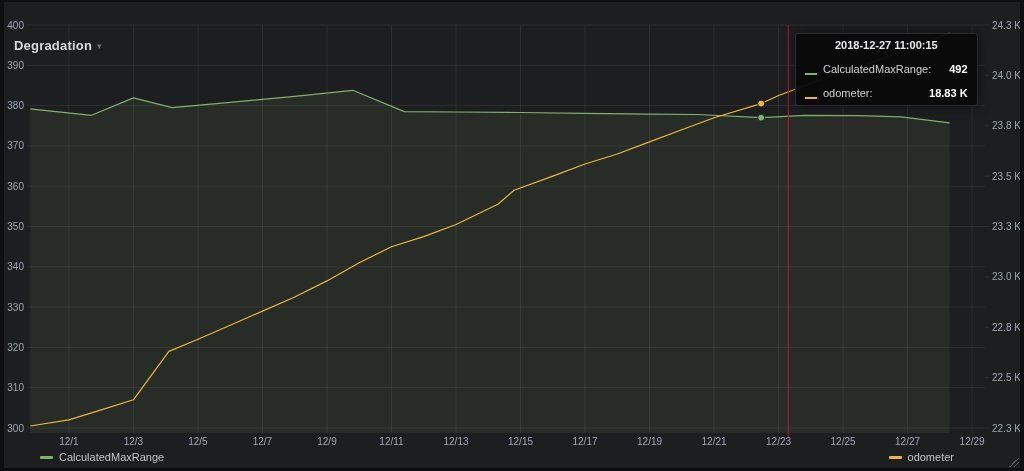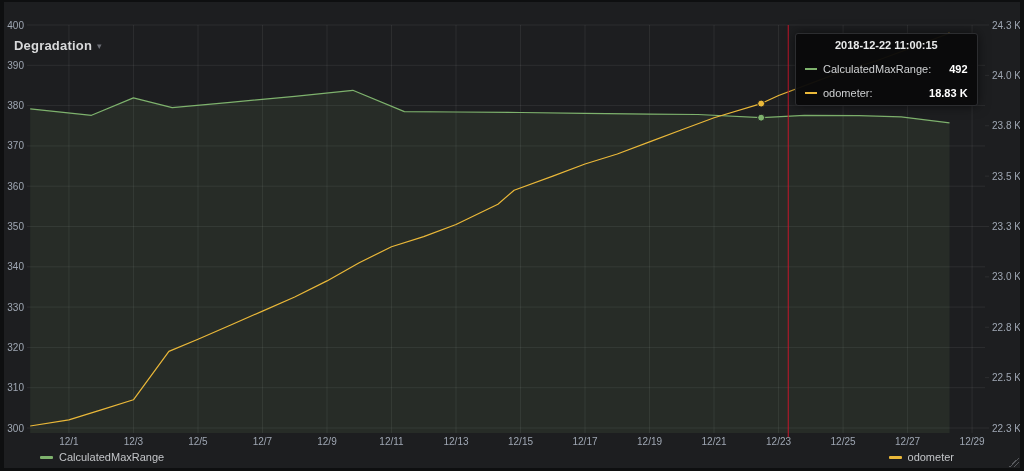--- a/index.html
+++ b/index.html
@@ -29,21 +29,21 @@
 
   .tooltip {
     position:absolute; left:791px; top:31px; min-width:182px;
     background:rgba(9,9,10,.96);
     border:1px solid #2c2d30; border-radius:3px;
     padding:5px 9px 6px 9px;
     box-shadow:0 0 12px rgba(0,0,0,.55);
     font-size:11px; color:#d8d9da; z-index:5;
   }
   .tooltip-time { text-align:center; font-weight:bold; color:#e9eaeb; margin-bottom:5px; font-size:11px; }
-  .tooltip-row { display:flex; align-items:center; margin-top:12px; white-space:nowrap; }
+  .tooltip-row { display:flex; align-items:flex-end; margin-top:12px; white-space:nowrap; }
   .swatch { display:inline-block; width:12px; height:2px; margin-right:6px; flex:none; }
   .tooltip-label { color:#cfd1d3; }
   .tooltip-value { margin-left:auto; padding-left:18px; font-weight:bold; color:#ffffff; }
 
   .legend-item {
     position:absolute; bottom:3px; display:flex; align-items:center;
     font-size:11px; color:#c3c5c8; cursor:pointer; height:16px;
   }
   .legend-item .swatch { width:13px; height:3px; border-radius:1px; }
   .legend-left { left:36px; }
@@ -139,21 +139,21 @@
       <text x="972.0976430976432" y="445" fill="#9fa7b3" font-size="10px" text-anchor="middle" class="gtext">12/29</text>
       <polygon points="30.2,108.8 91.5,115.3 133.4,97.9 172.2,107.6 230.2,102.4 294.7,96.3 352.8,90.3 404.4,111.6 456.0,112.0 520.5,112.5 585.0,113.3 649.5,114.1 697.9,114.5 761.1,117.7 804.4,115.3 859.2,115.7 901.1,116.9 949.5,122.9 949.5,433 30.2,433" fill="rgba(126,178,109,0.10)" stroke="none"></polygon>
       <polyline points="30.2,108.8 91.5,115.3 133.4,97.9 172.2,107.6 230.2,102.4 294.7,96.3 352.8,90.3 404.4,111.6 456.0,112.0 520.5,112.5 585.0,113.3 649.5,114.1 697.9,114.5 761.1,117.7 804.4,115.3 859.2,115.7 901.1,116.9 949.5,122.9" fill="none" stroke="#7eb26d" stroke-width="1.2" stroke-linejoin="round"></polyline>
       <polyline points="30.2,426.0 68.9,419.9 101.2,409.9 133.4,399.8 168.9,351.4 198.0,339.3 230.2,325.2 262.5,311.1 294.7,297.0 327.0,280.9 359.2,262.8 391.5,246.7 423.7,236.6 456.0,224.5 497.9,204.3 514.1,190.2 552.8,176.1 585.0,164.0 617.3,154.0 649.5,141.9 681.8,129.8 714.1,117.7 761.1,103.6 778.6,95.5 810.8,83.4 843.1,71.3 875.3,61.3 907.6,49.2 949.5,33.1" fill="none" stroke="#eab839" stroke-width="1.2" stroke-linejoin="round"></polyline>
       <line x1="788.2390572390573" y1="25" x2="788.2390572390573" y2="437" stroke="#c4162a" stroke-width="1"></line>
       <circle cx="761.1441077441078" cy="103.58500000000012" r="3.5" fill="#eab839" stroke="#1d1e20" stroke-width="1"></circle>
       <circle cx="761.1441077441078" cy="117.69" r="3.5" fill="#7eb26d" stroke="#1d1e20" stroke-width="1"></circle>
     </svg>
 
   <div class="tooltip">
-    <div class="tooltip-time">2018-12-22 11:00:15</div>
+    <div class="tooltip-time">2018-12-27 11:00:15</div>
     <div class="tooltip-row">
       <span class="swatch" style="background: rgb(126, 178, 109);"></span>
       <span class="tooltip-label">CalculatedMaxRange:</span>
       <span class="tooltip-value">492</span>
     </div>
     <div class="tooltip-row">
       <span class="swatch" style="background: rgb(234, 184, 57);"></span>
       <span class="tooltip-label">odometer:</span>
       <span class="tooltip-value">18.83 K</span>
     </div>

